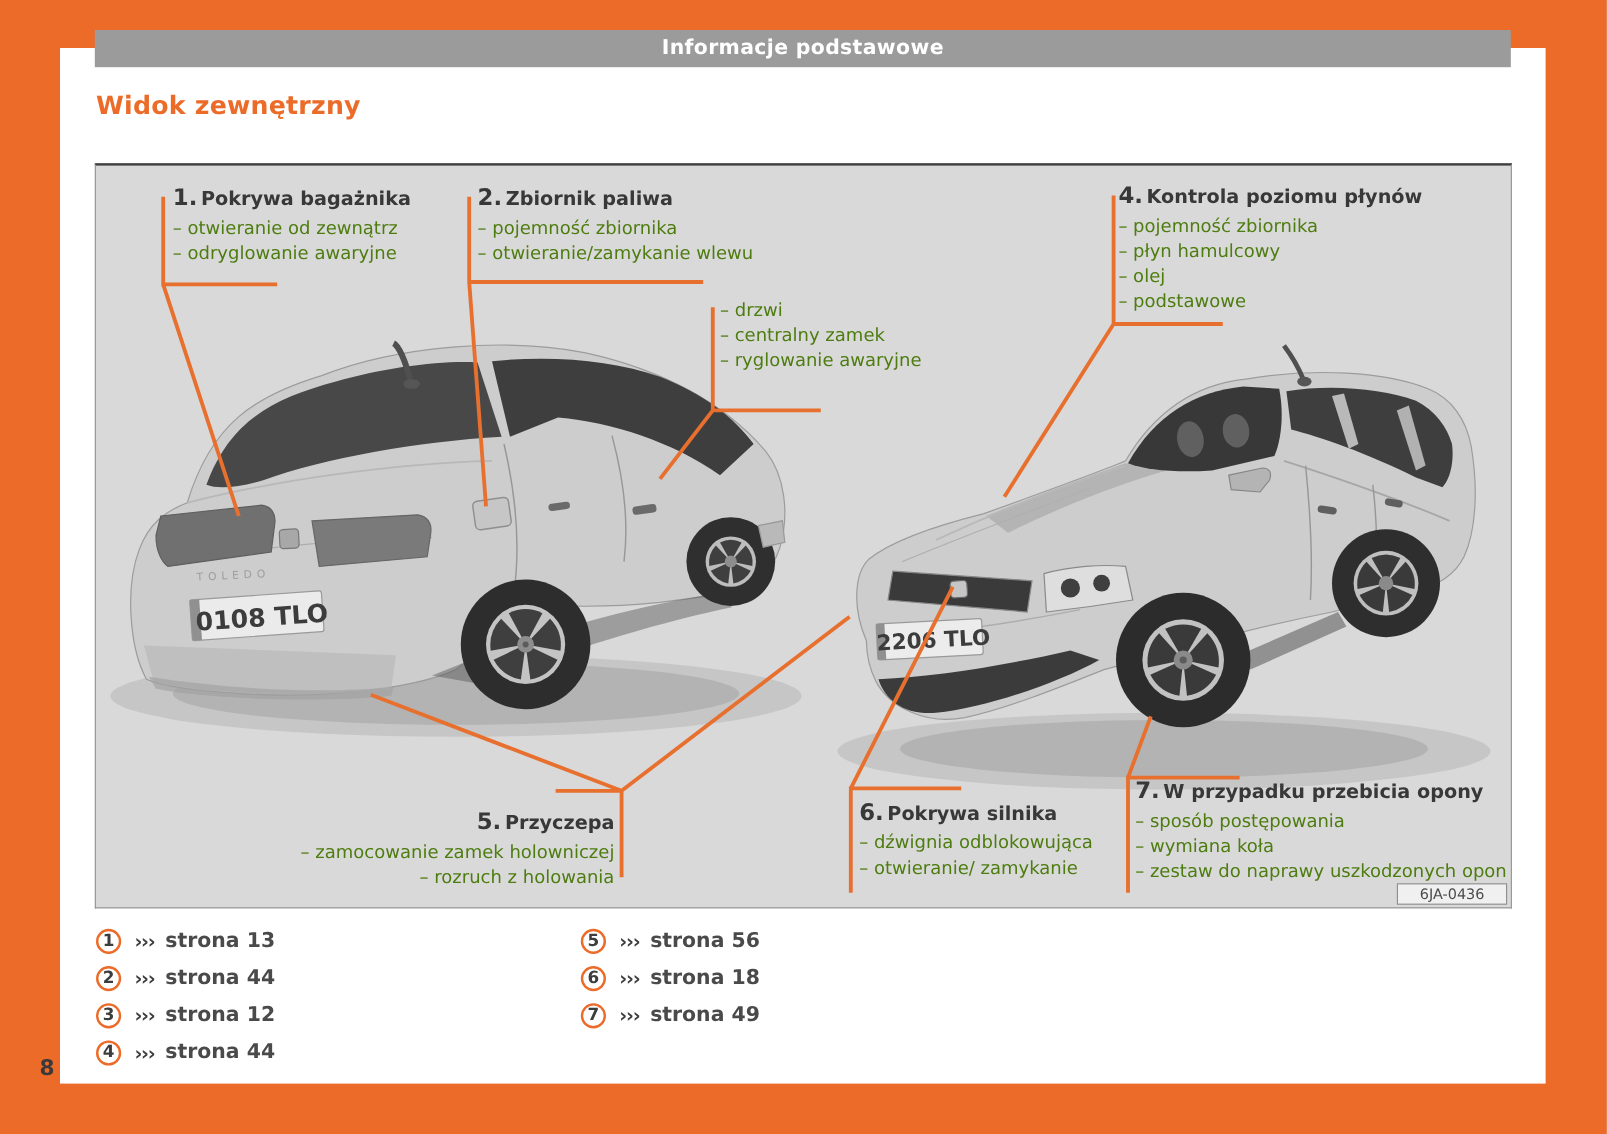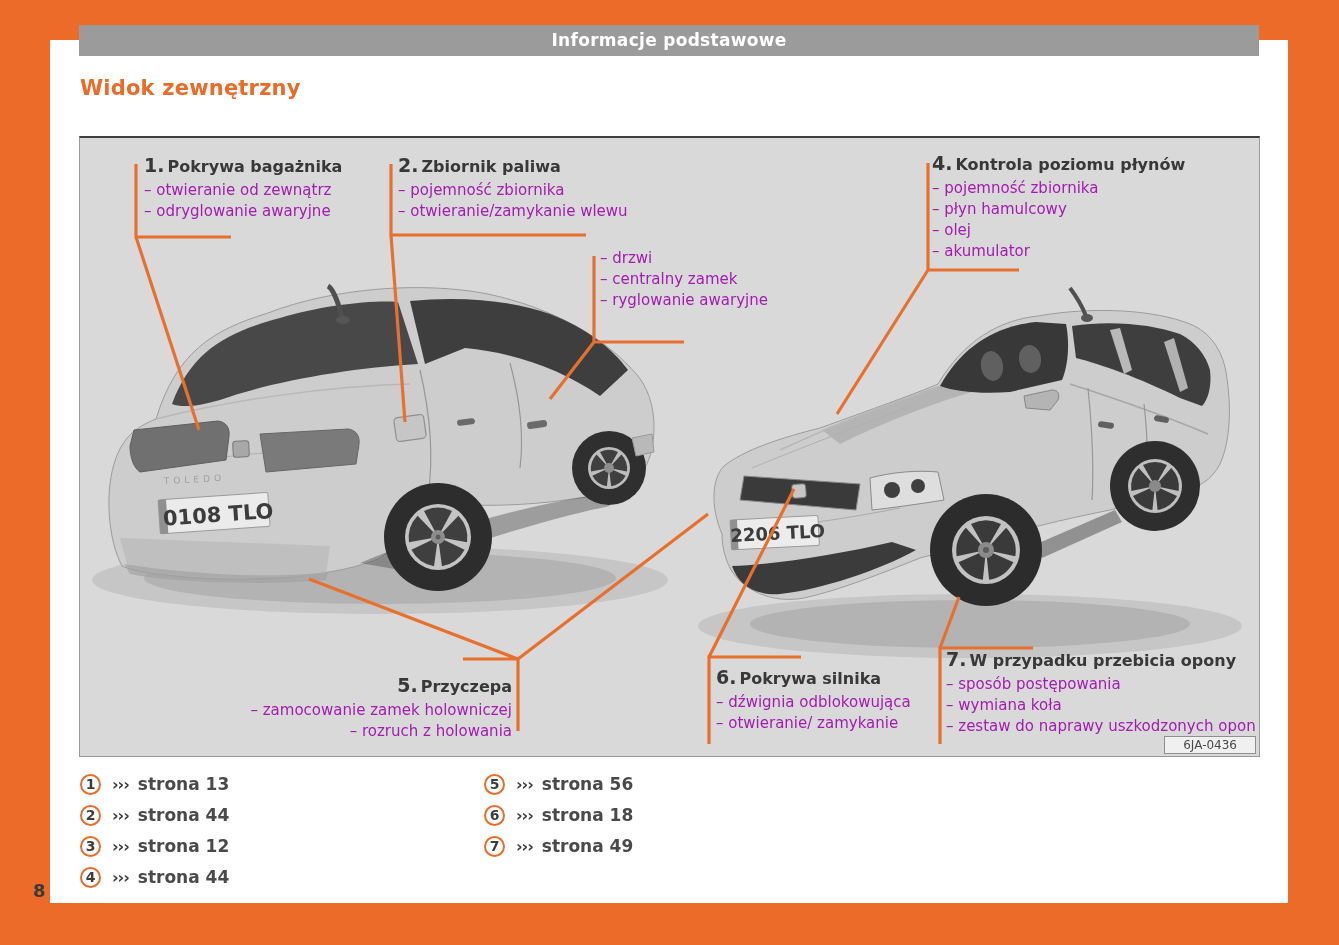--- a/index.html
+++ b/index.html
@@ -20,21 +20,21 @@
   }
   .diagram{
     position:absolute;left:79px;top:136px;width:1181px;height:621px;
     background:#D9D9D9;border:1px solid #9a9a9a;border-top:2px solid #3f3f3f;
     box-sizing:border-box;
   }
   svg.scene{position:absolute;left:0;top:0;width:1179px;height:618px}
   .dlabel{position:absolute;color:#3d3d3d}
   .dlabel .lt{font-size:16px;font-weight:bold;color:#383838;margin-bottom:4px;white-space:nowrap}
   .dlabel .ln{font-size:19px;margin-right:3px}
-  .dlabel .li{font-size:15px;line-height:21px;color:#a21caf;white-space:nowrap}
+  .dlabel .li{font-size:15px;line-height:21px;color:#4d7c0f;white-space:nowrap}
   .dlabel.alignr{text-align:right}
   .figcode{
     position:absolute;right:3px;bottom:2px;background:#f0f0f0;border:1px solid #8f8f8f;
     font-size:12px;color:#4a4a4a;padding:0 18px;line-height:16px;
   }
   .refs{position:absolute}
   .refs.col1{left:80px;top:773px}
   .refs.col2{left:484px;top:773px}
   .refrow{display:flex;align-items:center;height:22px;margin-bottom:9px}
   .refnum{
@@ -243,21 +243,21 @@
     <div class="li">– drzwi</div>
     <div class="li">– centralny zamek</div>
     <div class="li">– ryglowanie awaryjne</div>
   </div>
 
   <div class="dlabel" style="left:852px;top:14px">
     <div class="lt"><span class="ln">4.</span><span>Kontrola poziomu płynów</span></div>
     <div class="li">– pojemność zbiornika</div>
     <div class="li">– płyn hamulcowy</div>
     <div class="li">– olej</div>
-    <div class="li">– akumulator</div>
+    <div class="li">– podstawowe</div>
   </div>
 
   <div class="dlabel alignr" style="right:747px;top:536px">
     <div class="lt"><span class="ln">5.</span><span>Przyczepa</span></div>
     <div class="li">– zamocowanie zamek holowniczej</div>
     <div class="li">– rozruch z holowania</div>
   </div>
 
   <div class="dlabel" style="left:636px;top:528px">
     <div class="lt"><span class="ln">6.</span><span>Pokrywa silnika</span></div>

